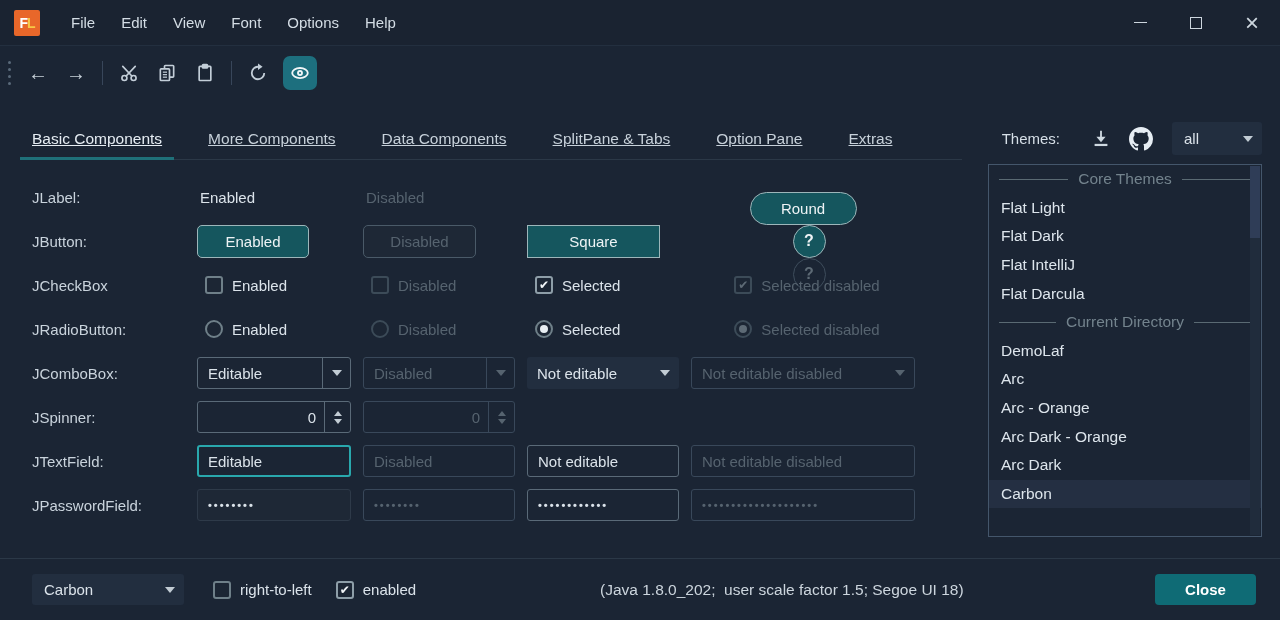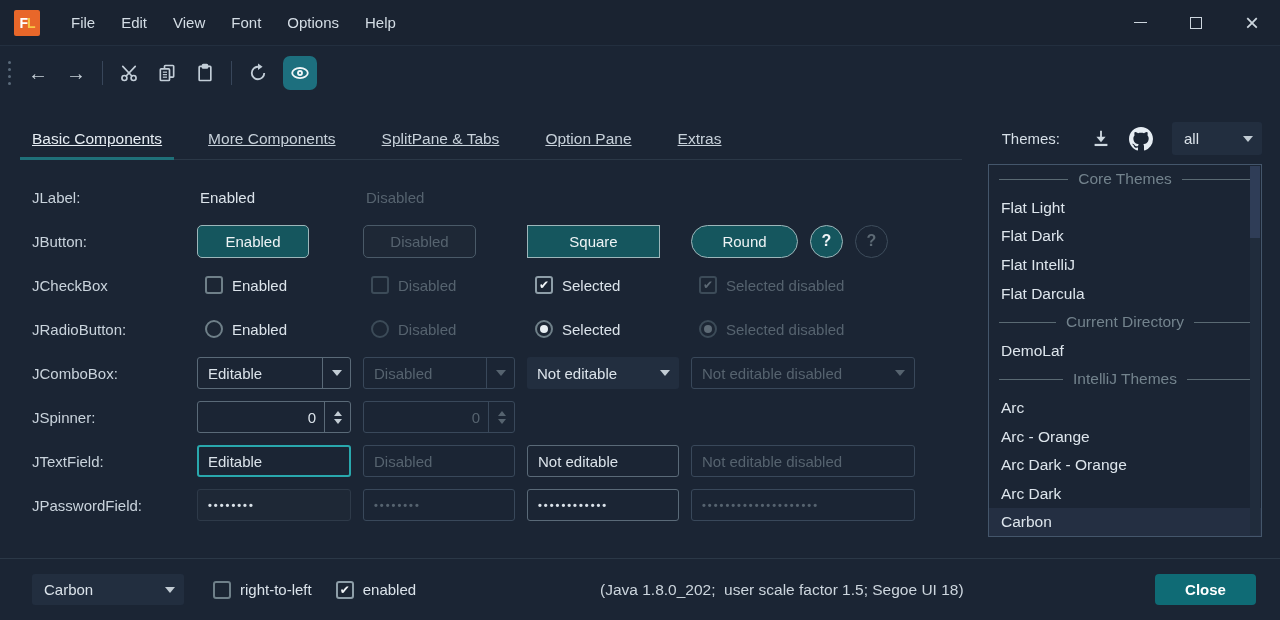--- a/index.html
+++ b/index.html
@@ -90,21 +90,21 @@
   .rb{ width:18px; height:18px; border:2px solid #6f8089; border-radius:50%; background:#1c2634;
     display:flex; align-items:center; justify-content:center; }
   .rb.selected::after{ content:""; width:8px; height:8px; border-radius:50%; background:#e8eef2; }
   .dis .rb{ border-color:#3c4b58; }
   .dis .rb.selected::after{ background:#5d6a75; }
   
   .rows{ position:absolute; left:0; top:75px; }
   .crow{ height:44px; display:flex; align-items:center; padding-left:32px; }
   .col-label{ width:165px; color:#c9d3dc; }
   .c1{ width:154px; margin-right:12px; } .c2{ width:152px; margin-right:12px; }
-  .c3{ width:152px; margin-right:12px; } .c4{ width:224px; display:flex; align-items:center; }
+  .c3{ width:152px; margin-right:12px; } .c4{ width:224px; display:flex; align-items:center;flex-direction:column; }
   .cell-pad{ padding-left:8px; }
   .lbl-en{ color:#dbe3ea; padding-left:3px; } .lbl-dis{ color:#56636f; padding-left:3px; }
   
   .theme-list{ position:absolute; top:64px; right:18px; width:274px; height:373px;
     border:1px solid #44566b; background:#1b2534; font-size:15.5px; overflow:hidden; }
   .titem{ height:28.6px; display:flex; align-items:center; padding-left:12px; color:#dde5ec; }
   .titem.selected{ background:#242f42; }
   .tsep-row{ height:28.6px; display:flex; align-items:center; padding:0 10px; color:#73838d; gap:10px; }
   .tsep-row .line{ flex:1; height:1px; background:#5a6a73; }
   .vsb{ position:absolute; top:1px; right:1px; bottom:1px; width:10px; background:#202c3c; }
@@ -200,20 +200,21 @@
         <circle cx="12" cy="12" r="1.2" fill="#1d6f7e"></circle>
       </svg>
     </button>
   </div>
 
   <div class="content">
 
     <div class="tabs-wrap">
       <div class="tab selected">Basic Components</div>
       <div class="tab">More Components</div>
+      <div class="tab">Data Components</div>
       <div class="tab">SplitPane &amp; Tabs</div>
       <div class="tab">Option Pane</div>
       <div class="tab">Extras</div>
     </div>
 
     <div class="themes-head">
       <span class="themes-label">Themes:</span>
       <button class="ibtn">
         <svg width="22" height="22" viewBox="0 0 24 24" fill="none" stroke="#cfd9e1" stroke-width="2">
           <line x1="12" y1="3" x2="12" y2="12"></line>
@@ -243,25 +244,20 @@
       <div class="titem">Flat Light</div>
       <div class="titem">Flat Dark</div>
       <div class="titem">Flat IntelliJ</div>
       <div class="titem">Flat Darcula</div>
       <div class="tsep-row">
           <span class="line"></span>
           <span>Current Directory</span>
           <span class="line"></span>
         </div>
       <div class="titem">DemoLaf</div>
-      <div class="tsep-row">
-          <span class="line"></span>
-          <span>IntelliJ Themes</span>
-          <span class="line"></span>
-        </div>
       <div class="titem">Arc</div>
       <div class="titem">Arc - Orange</div>
       <div class="titem">Arc Dark - Orange</div>
       <div class="titem">Arc Dark</div>
       <div class="titem selected">Carbon</div>
       <div class="vsb">
           <div class="vsb-thumb"></div>
         </div>
     </div>
 

